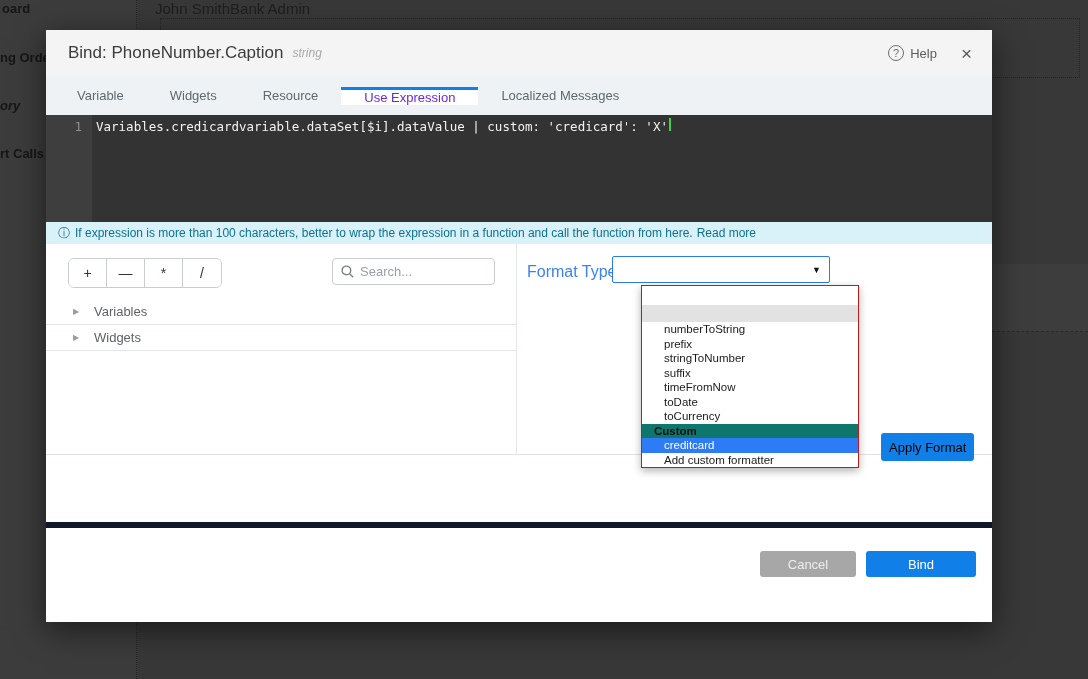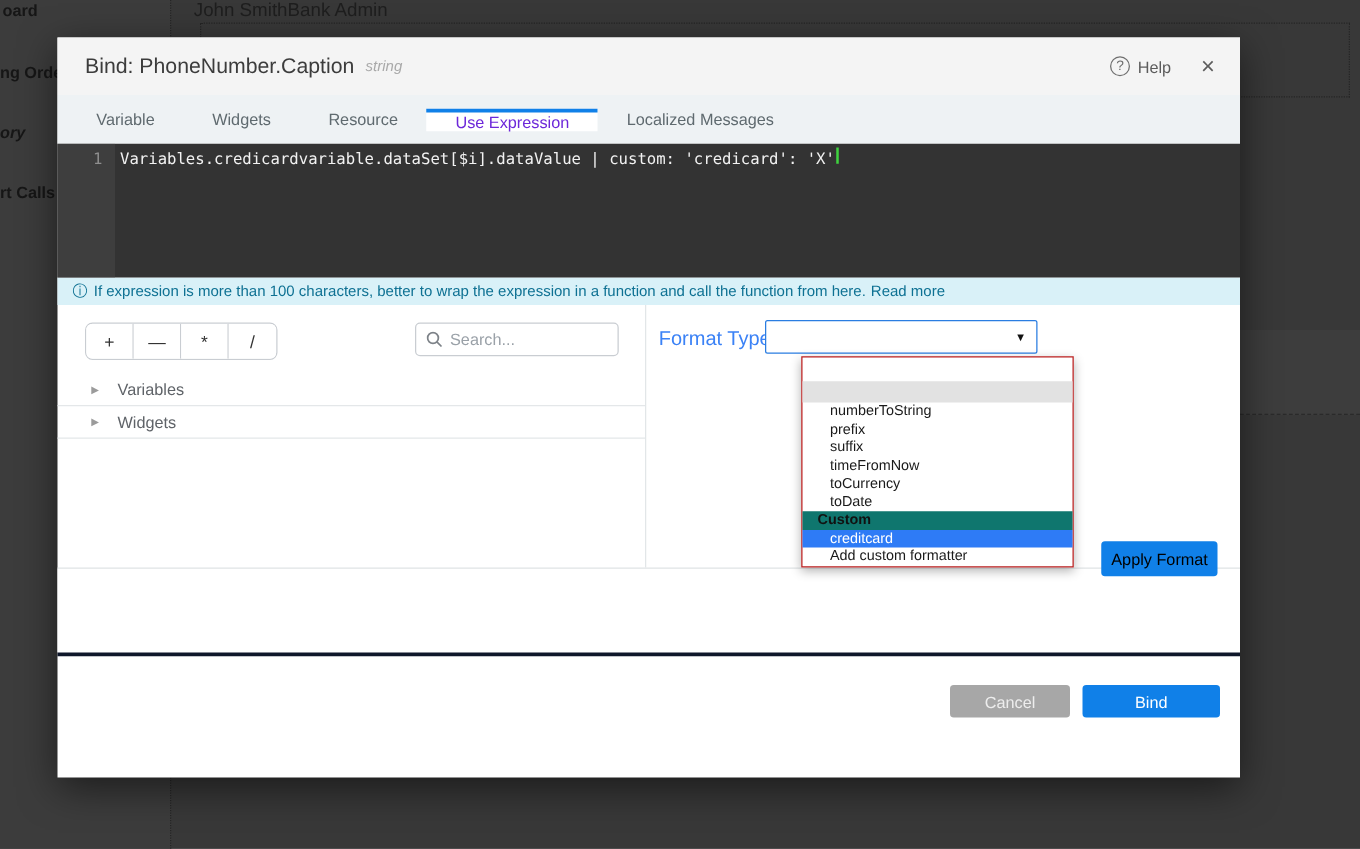--- a/index.html
+++ b/index.html
@@ -84,21 +84,21 @@
   .dd-group { height:14.5px; line-height:14.5px; font-size:11.5px; font-weight:bold; color:#111;
     background:#0f766e; padding-left:12px; }
   .dd-item.selected { background:#2e7bf6; color:#ffffff; }
 
   .apply-btn { position:absolute; left:364px; top:189px; height:28px; padding:0 8px;
     background:var(--accent); color:#000000; font-size:13px; border:none; border-radius:3px; cursor:pointer;
     font-family:"Liberation Sans", sans-serif; }
 
   .spacer { height:67px; background:#fff; }
 
-  .dlg-footer { height:70px; border-top:3px solid #0f172a; display:flex; justify-content:flex-end;
+  .dlg-footer { height:70px; border-top:6px solid #0f172a; display:flex; justify-content:flex-end;
     align-items:flex-start; padding:23px 16px 0 0; gap:10px; }
   .btn { height:26px; border:none; border-radius:3px; font-size:13px; cursor:pointer;
     font-family:"Liberation Sans", sans-serif; }
   .btn-cancel { width:96px; background:#a7a7a7; color:#ededed; }
   .btn-bind { width:110px; background:var(--accent); color:#ffffff; }
 </style>
 </head>
 <body>
 
 <div class="screen" style="--accent:#1080e8;">
@@ -187,24 +187,25 @@
 
         <div class="fmt-select">
           <span class="sel-value"></span>
           <span class="sel-arrow">▼</span>
         </div>
 
         <div class="dropdown">
           <div class="dd-empty"></div>
           <div class="dd-item">numberToString</div>
           <div class="dd-item">prefix</div>
+          <div class="dd-item">stringToNumber</div>
           <div class="dd-item">suffix</div>
           <div class="dd-item">timeFromNow</div>
+          <div class="dd-item">toDate</div>
           <div class="dd-item">toCurrency</div>
-          <div class="dd-item">toDate</div>
           <div class="dd-group">Custom</div>
           <div class="dd-item selected">creditcard</div>
           <div class="dd-item">Add custom formatter</div>
         </div>
 
         <button class="apply-btn">Apply Format</button>
       </div>
 
     </div>
 

